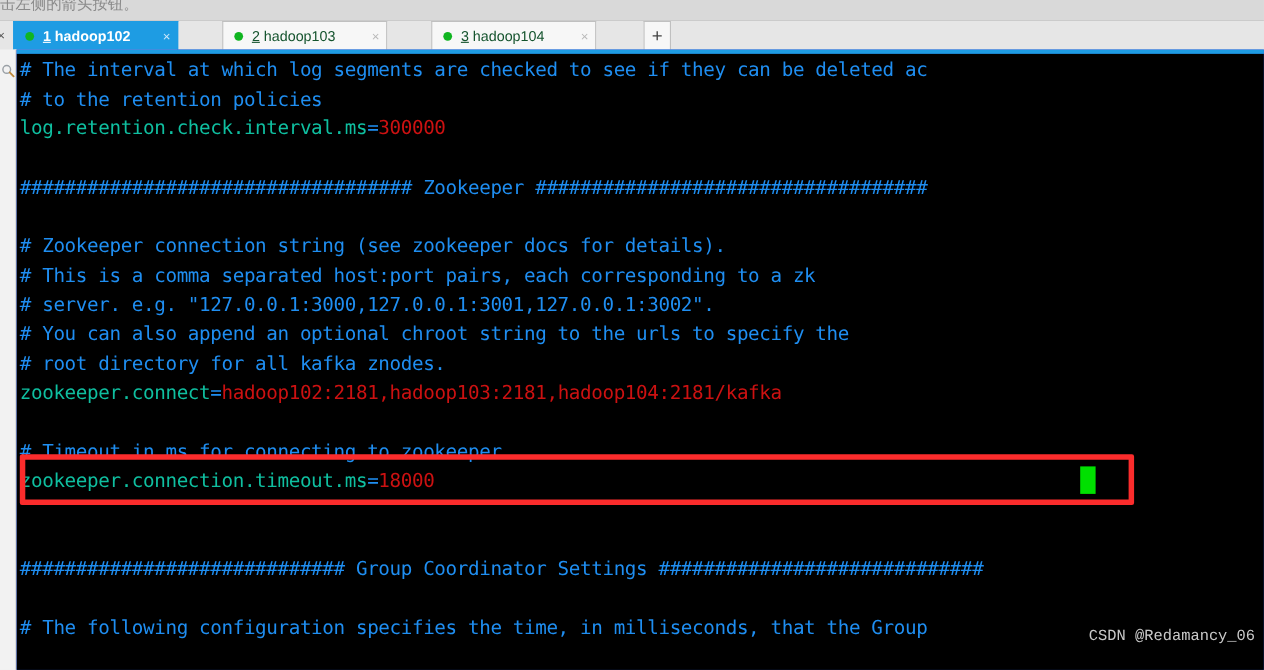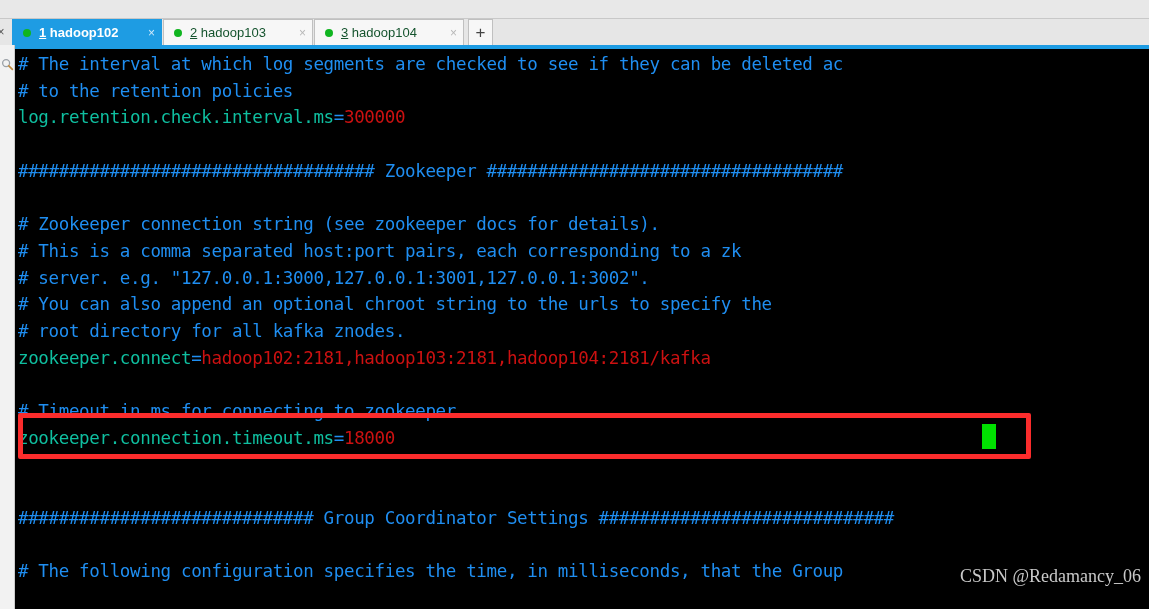--- a/index.html
+++ b/index.html
@@ -58,20 +58,21 @@
     color: #555;
     line-height: 18px;
     text-align: center;
   }
   .tabstrip {
     position: absolute;
     left: 12px; top: 0px;
     height: 27px;
     display: flex;
     align-items: flex-start;
+    gap: 39px;
   }
   .tab {
     position: relative;
     height: 26px;
     box-sizing: border-box;
     display: flex;
     align-items: center;
     padding: 0 6px 0 10px;
     background: #f7f7f7;
     border: 1px solid #c0c0c0;
@@ -207,31 +208,34 @@
     border: 5px solid #fb2c2c;
     border-radius: 2px;
     pointer-events: none;
   }
 
   
   .watermark {
     position: absolute;
     right: 8px;
     bottom: 22px;
-    font-family: Liberation Serif, serif;
-    font-size: 18px;
+    font-family: Liberation Mono, monospace;
+    font-size: 14px;
     color: #c9c9c9;
     white-space: nowrap;
   }
 </style>
 </head>
 <body>
 
 <div id="app">
 
+  <div class="hint-strip">
+    <div class="hint-text">击左侧的箭头按钮。</div>
+  </div>
 
   <div class="tabbar">
     <div class="tabbar-scrollarrow">×</div>
 
     <div class="tabstrip">
 
       <div class="tab active">
         <span class="tab-dot"></span>
         <span class="tab-label"><span class="tabnum">1</span> <span>hadoop102</span></span>
         <span class="tab-close">×</span>

